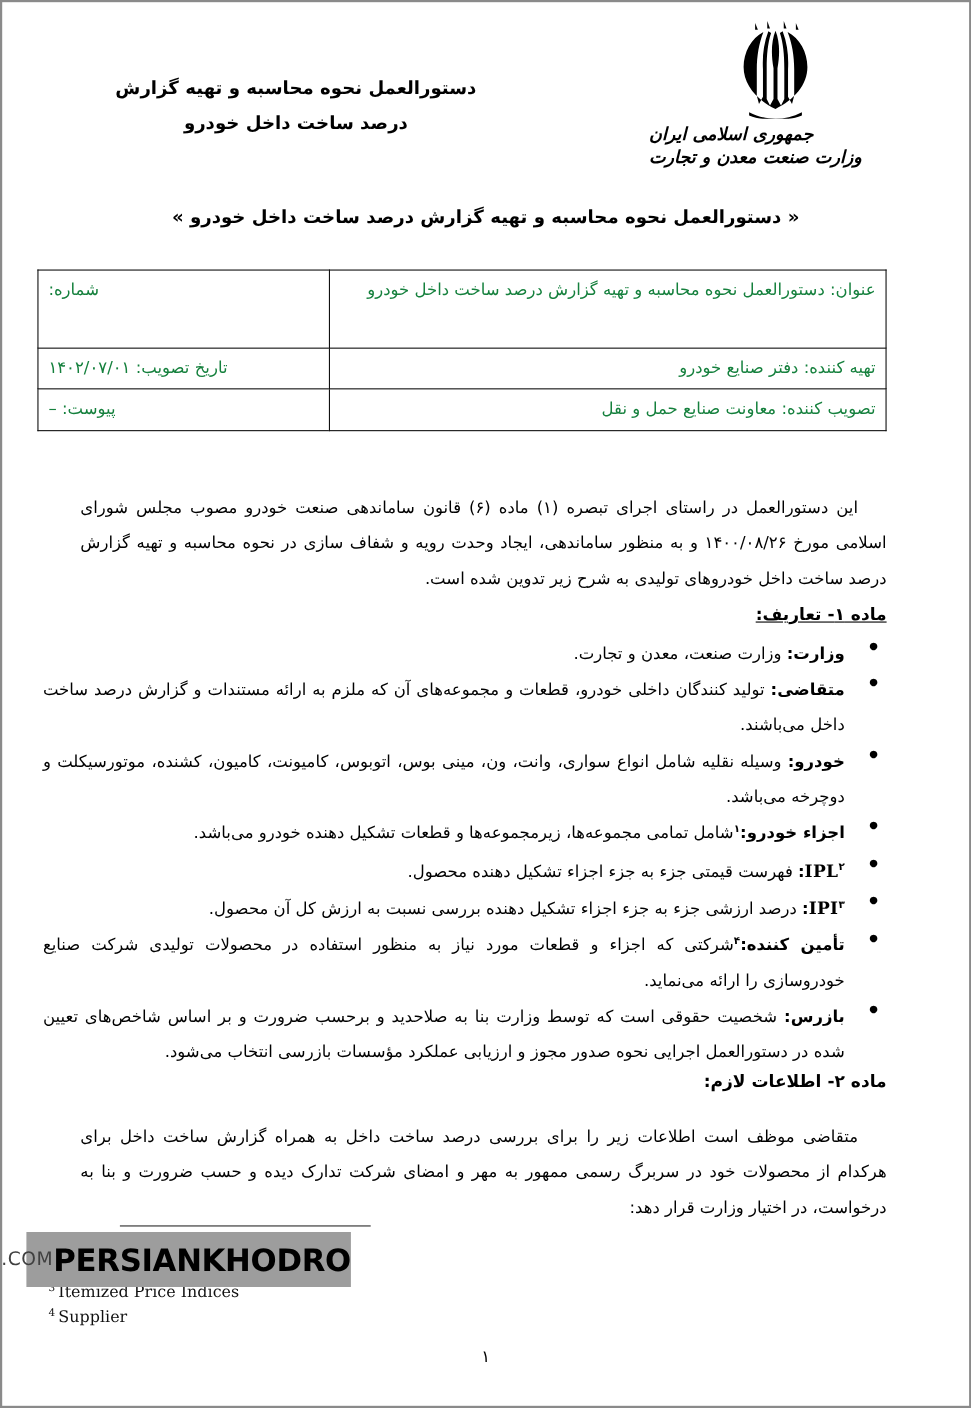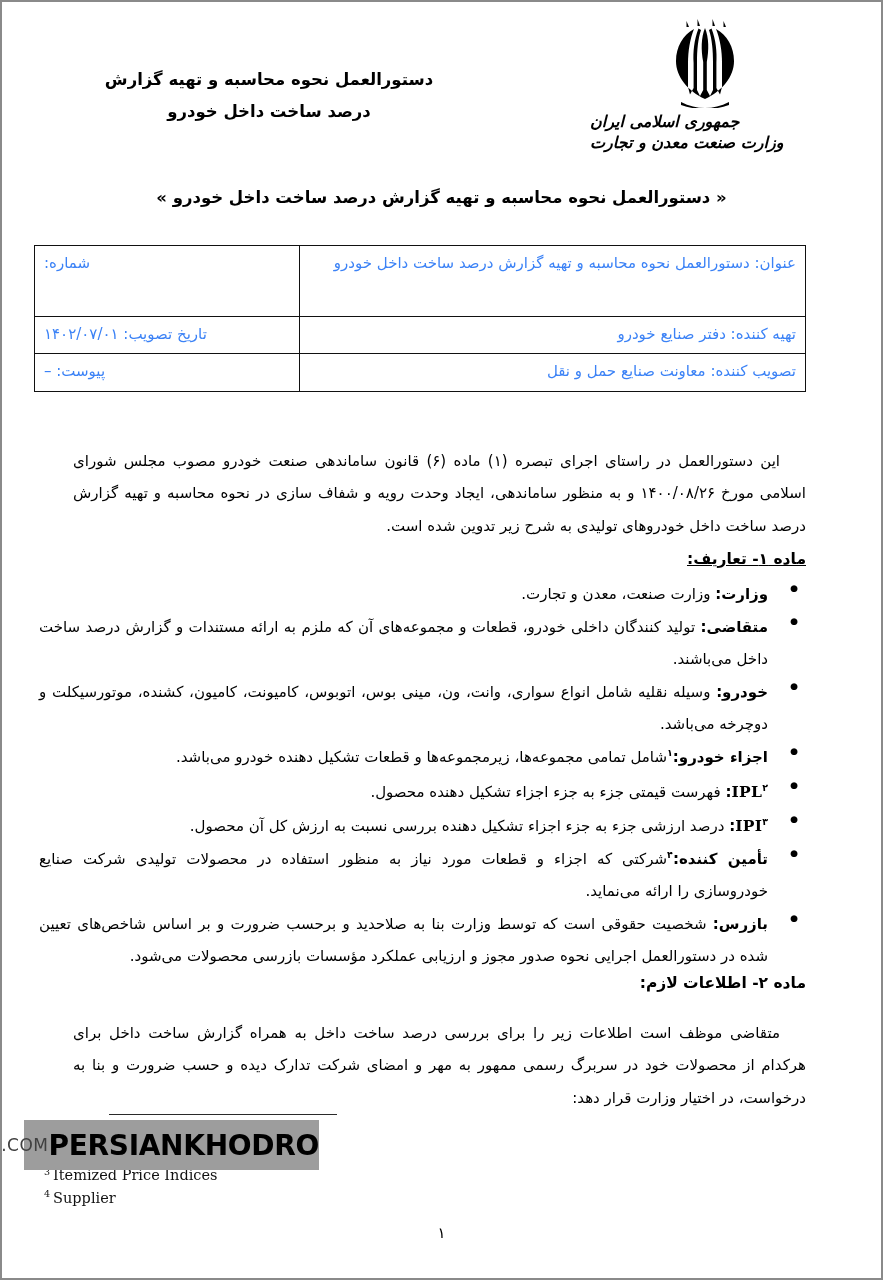--- a/index.html
+++ b/index.html
@@ -86,21 +86,21 @@
     right: 75px;
     width: 733px;
     border-collapse: collapse;
     direction: rtl;
     table-layout: fixed;
   }
   .info-table td {
     border: 1.6px solid #111;
     padding: 5px 9px 7px 9px;
     font-size: 15px;
-    color: #3b82f6;
+    color: #15803d;
     vertical-align: top;
     line-height: 1.62;
   }
   .info-table td.right-col { width: 487px; text-align: right; }
   .info-table td.left-col  { width: 246px; text-align: left; }
   .info-table tr.tall td { height: 58px; }
 
   
   .intro {
     position: absolute;
@@ -330,21 +330,21 @@
     <li>
       <b class="latin">IPL</b><sup class="fn">۲</sup><b>:</b><span> فهرست قیمتی جزء به جزء اجزاء تشکیل دهنده محصول.</span>
     </li>
     <li>
       <b class="latin">IPI</b><sup class="fn">۳</sup><b>:</b><span> درصد ارزشی جزء به جزء اجزاء تشکیل دهنده بررسی نسبت به ارزش کل آن محصول.</span>
     </li>
     <li>
       <b>تأمین کننده:</b><sup class="fn">۴</sup><span>شرکتی که اجزاء و قطعات مورد نیاز به منظور استفاده در محصولات تولیدی شرکت صنایع خودروسازی را ارائه می‌نماید.</span>
     </li>
     <li>
-      <b>بازرس:</b><span> شخصیت حقوقی است که توسط وزارت بنا به صلاحدید و برحسب ضرورت و بر اساس شاخص‌های تعیین شده در دستورالعمل اجرایی نحوه صدور مجوز و ارزیابی عملکرد مؤسسات بازرسی محصولات می‌شود.</span>
+      <b>بازرس:</b><span> شخصیت حقوقی است که توسط وزارت بنا به صلاحدید و برحسب ضرورت و بر اساس شاخص‌های تعیین شده در دستورالعمل اجرایی نحوه صدور مجوز و ارزیابی عملکرد مؤسسات بازرسی انتخاب می‌شود.</span>
     </li>
   </ul>
 
   <div class="section-head m2">ماده ۲- اطلاعات لازم:</div>
 
   <p class="para2">متقاضی موظف است اطلاعات زیر را برای بررسی درصد ساخت داخل به همراه گزارش ساخت داخل برای هرکدام از محصولات خود در سربرگ رسمی ممهور به مهر و امضای شرکت تدارک دیده و حسب ضرورت و بنا به درخواست، در اختیار وزارت قرار دهد:</p>
 
   <div class="fn-rule"></div>
 
   <ul class="fn-list">

